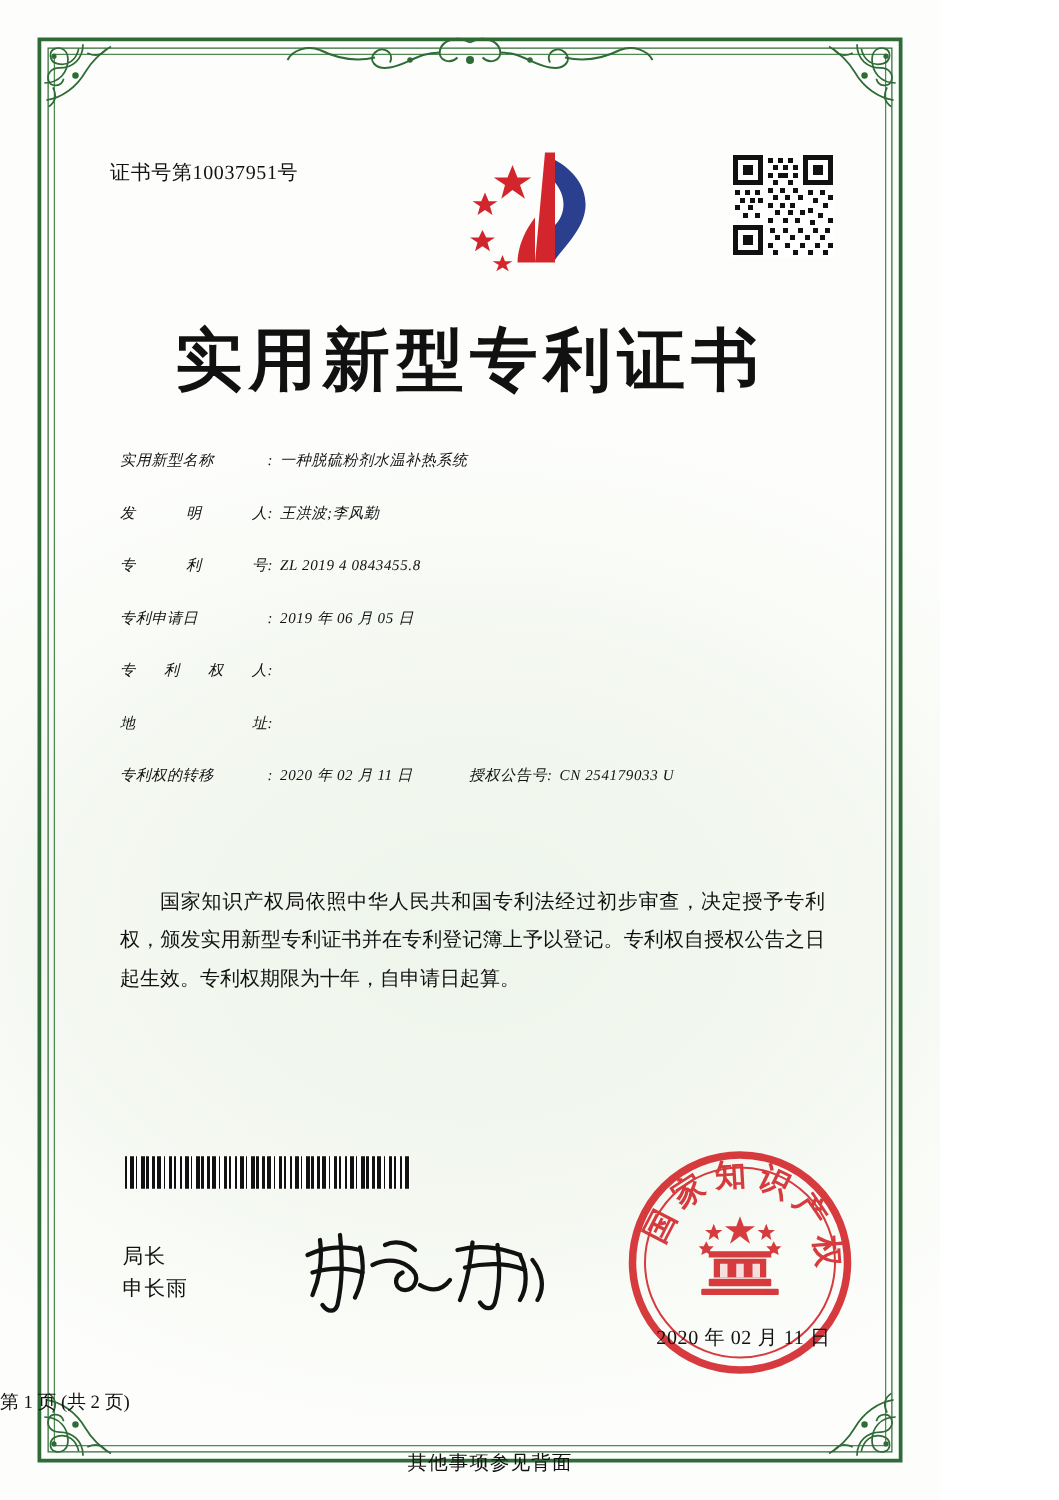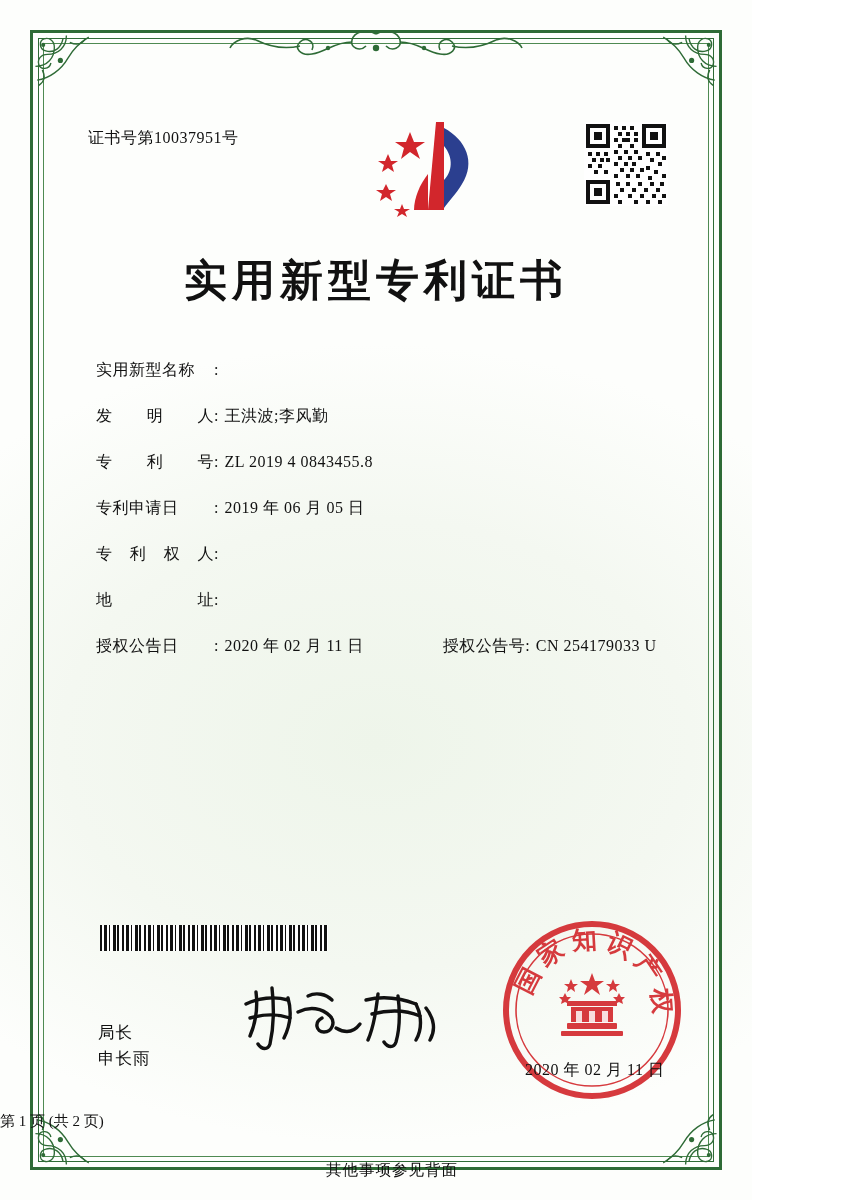--- a/index.html
+++ b/index.html
@@ -99,35 +99,36 @@
     height: 84px;
   }
   .qr svg { width: 100%; height: 100%; display: block; }
 
   
   .title {
     position: absolute;
     left: 0; right: 0;
     top: 252px;
     text-align: center;
-    font-size: 43px;
+    font-size: 54px;
     font-weight: bold;
     letter-spacing: 5px;
     color: #111;
     font-family: "DejaVu Serif", "Liberation Serif", serif;
   }
 
   
   .fields {
     position: absolute;
     left: 96px;
     top: 360px;
     right: 96px;
-    font-size: 16px;
-    color: #111;
+    font-size: 12px;
+    color: #111;
+    font-style: italic;
   }
   .field-row {
     display: flex;
     align-items: baseline;
     margin-bottom: 25px;
     white-space: nowrap;
   }
   .field-label {
     width: 118px;
     flex: 0 0 118px;
@@ -135,21 +136,21 @@
   }
   .field-label.spread {
     display: flex;
     justify-content: space-between;
   }
   .field-label.spread span { display: inline-block; }
   .field-colon { margin-right: 6px; }
   .field-value { letter-spacing: 0.5px; }
 
   .field-row.dual .field-second-label {
-    margin-left: 79px;
+    margin-left: 45px;
     letter-spacing: 0.5px;
   }
 
   
   .paragraphs {
     position: absolute;
     left: 96px;
     right: 92px;
     top: 706px;
     font-size: 16px;
@@ -175,21 +176,21 @@
         #111 4px, #111 7px, #fff 7px, #fff 9px,
         #111 9px, #111 10px, #fff 10px, #fff 13px,
         #111 13px, #111 16px, #fff 16px, #fff 17px,
         #111 17px, #111 19px, #fff 19px, #fff 22px);
   }
 
   
   .sig-label {
     position: absolute;
     left: 98px;
-    top: 1020px;
+    top: 992px;
     font-size: 16.5px;
     line-height: 26px;
     color: #111;
     letter-spacing: 1px;
   }
   .sig-handwriting {
     position: absolute;
     left: 236px;
     top: 978px;
     width: 210px;
@@ -401,20 +402,21 @@
     </svg>
   </div>
 
   <div class="title">实用新型专利证书</div>
 
   <div class="fields">
 
     <div class="field-row">
       <span class="field-label">实用新型名称</span>
       <span class="field-colon">:</span>
+      <span class="field-value">一种脱硫粉剂水温补热系统</span>
     </div>
 
     <div class="field-row">
       <span class="field-label spread">
         <span>发</span>
         <span>明</span>
         <span>人</span>
       </span>
       <span class="field-colon">:</span>
       <span class="field-value">王洪波;李风勤</span>
@@ -448,30 +450,31 @@
 
     <div class="field-row">
       <span class="field-label spread">
         <span>地</span>
         <span>址</span>
       </span>
       <span class="field-colon">:</span>
     </div>
 
     <div class="field-row dual">
-      <span class="field-label">授权公告日</span>
+      <span class="field-label">专利权的转移</span>
       <span class="field-colon">:</span>
       <span class="field-value">2020 年 02 月 11 日</span>
       <span class="field-second-label">授权公告号</span>
       <span class="field-colon">:</span>
       <span class="field-value">CN 254179033 U</span>
     </div>
   </div>
 
   <div class="paragraphs">
+    <p>国家知识产权局依照中华人民共和国专利法经过初步审查，决定授予专利权，颁发实用新型专利证书并在专利登记簿上予以登记。专利权自授权公告之日起生效。专利权期限为十年，自申请日起算。</p>
   </div>
 
   <div class="barcode"></div>
 
   <div class="sig-label">
     <div>局长</div>
     <div>申长雨</div>
   </div>
 
   <div class="sig-handwriting">

